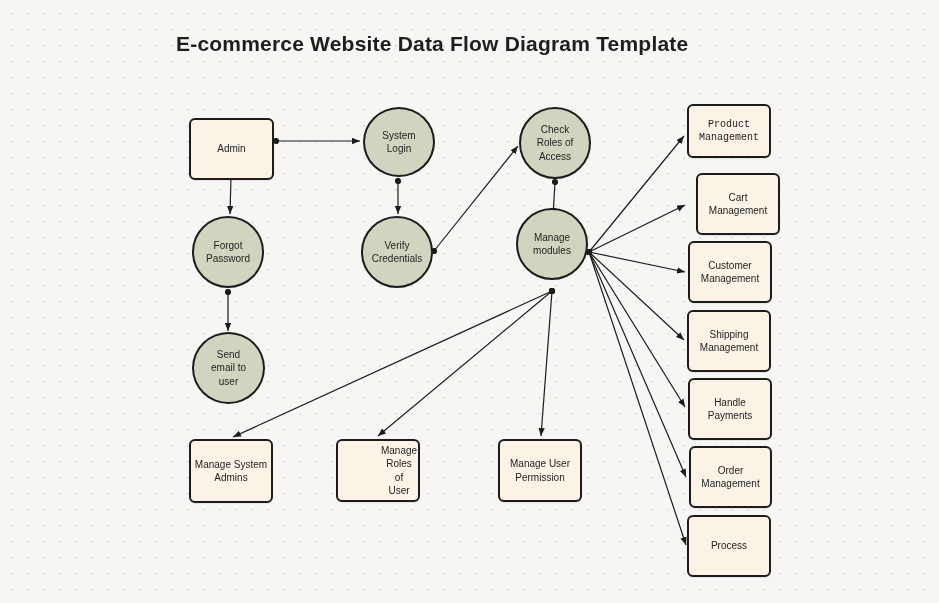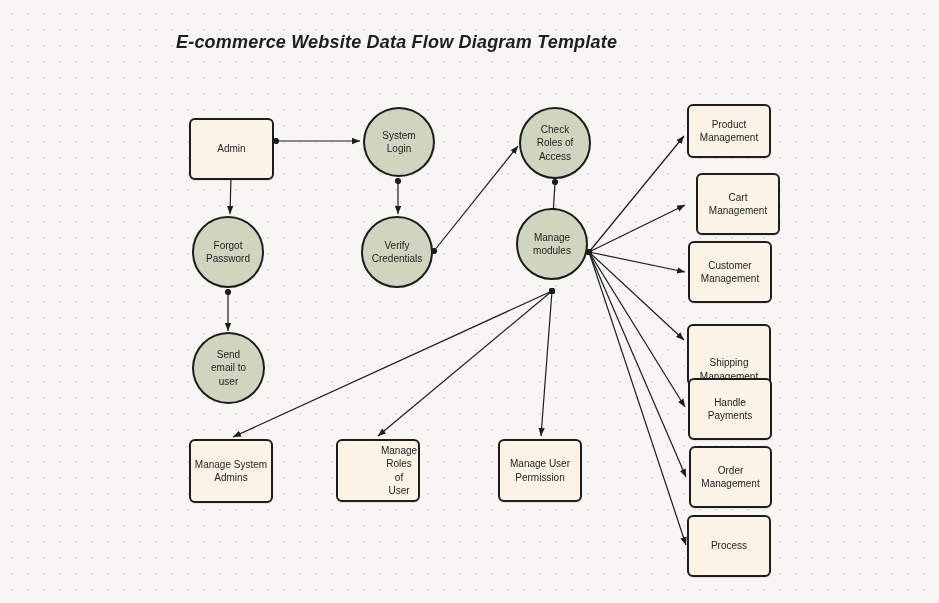--- a/index.html
+++ b/index.html
@@ -22,23 +22,22 @@
     overflow:hidden;
     background-color:var(--bg);
     background-image:radial-gradient(var(--dot) 1px, transparent 1.4px);
     background-size:16px 16px;
     background-position:4px 6px;
   }
   .title{
     position:absolute;
     left:176px;
     top:32px;
-    font-size:18px;
+    font-size:21px;
     font-weight:bold;
-    font-style:italic;
     letter-spacing:0.2px;
     color:var(--text);
     white-space:nowrap;
     text-align:right;
   }
   #edges-layer{
     position:absolute;
     left:0;top:0;
     pointer-events:none;
   }
@@ -142,32 +141,32 @@
 Admins</span>
       </div>
       <div class="node rect" style="left: 336px; top: 439px; width: 84px; height: 63px; padding-left: 43px;">
         <span class="node-label">Manage Roles of
 User</span>
       </div>
       <div class="node rect" style="left: 498px; top: 439px; width: 84px; height: 63px;">
         <span class="node-label">Manage User
 Permission</span>
       </div>
-      <div class="node rect" style="left: 687px; top: 104px; width: 84px; height: 54px;">
+      <div class="node rect" style="left: 687px; top: 104px; width: 84px; height: 54px; font-family: Liberation Mono, monospace;">
         <span class="node-label">Product
 Management</span>
       </div>
       <div class="node rect" style="left: 688px; top: 173px; width: 84px; height: 62px; margin-left: 8px;">
         <span class="node-label">Cart Management</span>
       </div>
       <div class="node rect" style="left: 688px; top: 241px; width: 84px; height: 62px;">
         <span class="node-label">Customer
 Management</span>
       </div>
-      <div class="node rect" style="left: 687px; top: 324px; width: 84px; height: 62px; align-items: flex-end;">
+      <div class="node rect" style="left: 687px; top: 310px; width: 84px; height: 62px;">
         <span class="node-label">Shipping
 Management</span>
       </div>
       <div class="node rect" style="left: 688px; top: 378px; width: 84px; height: 62px;">
         <span class="node-label">Handle Payments</span>
       </div>
       <div class="node rect" style="left: 689px; top: 446px; width: 83px; height: 62px; align-items: center;">
         <span class="node-label">Order
 Management</span>
       </div>

